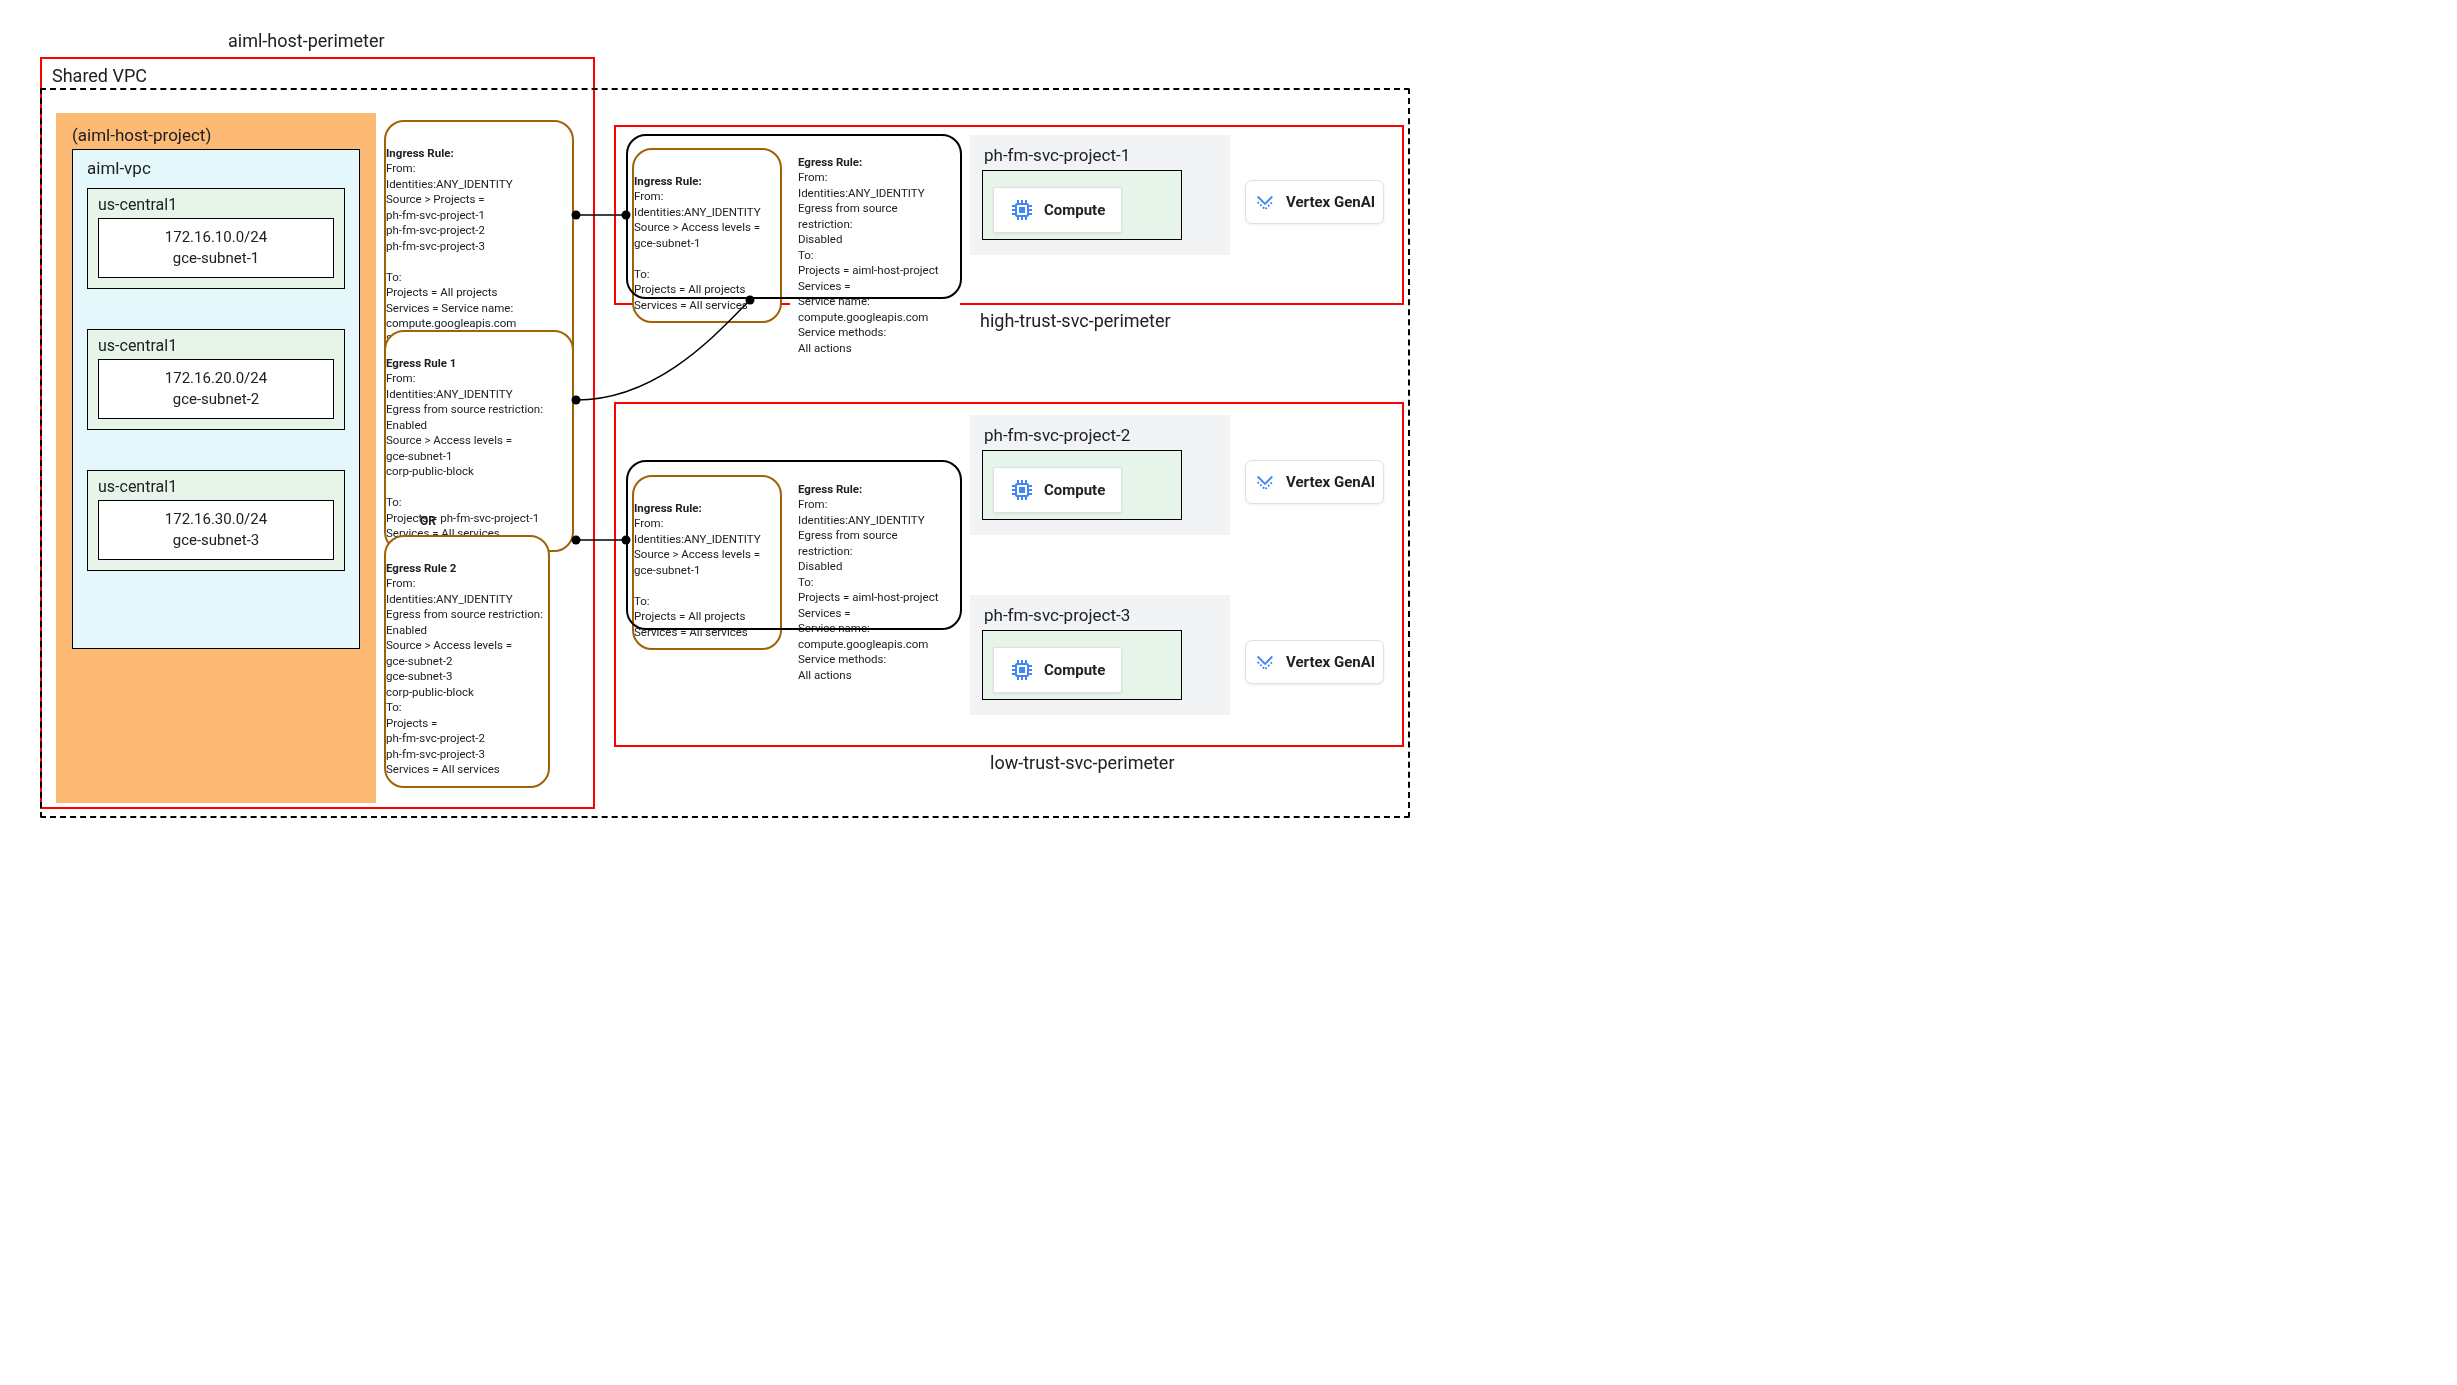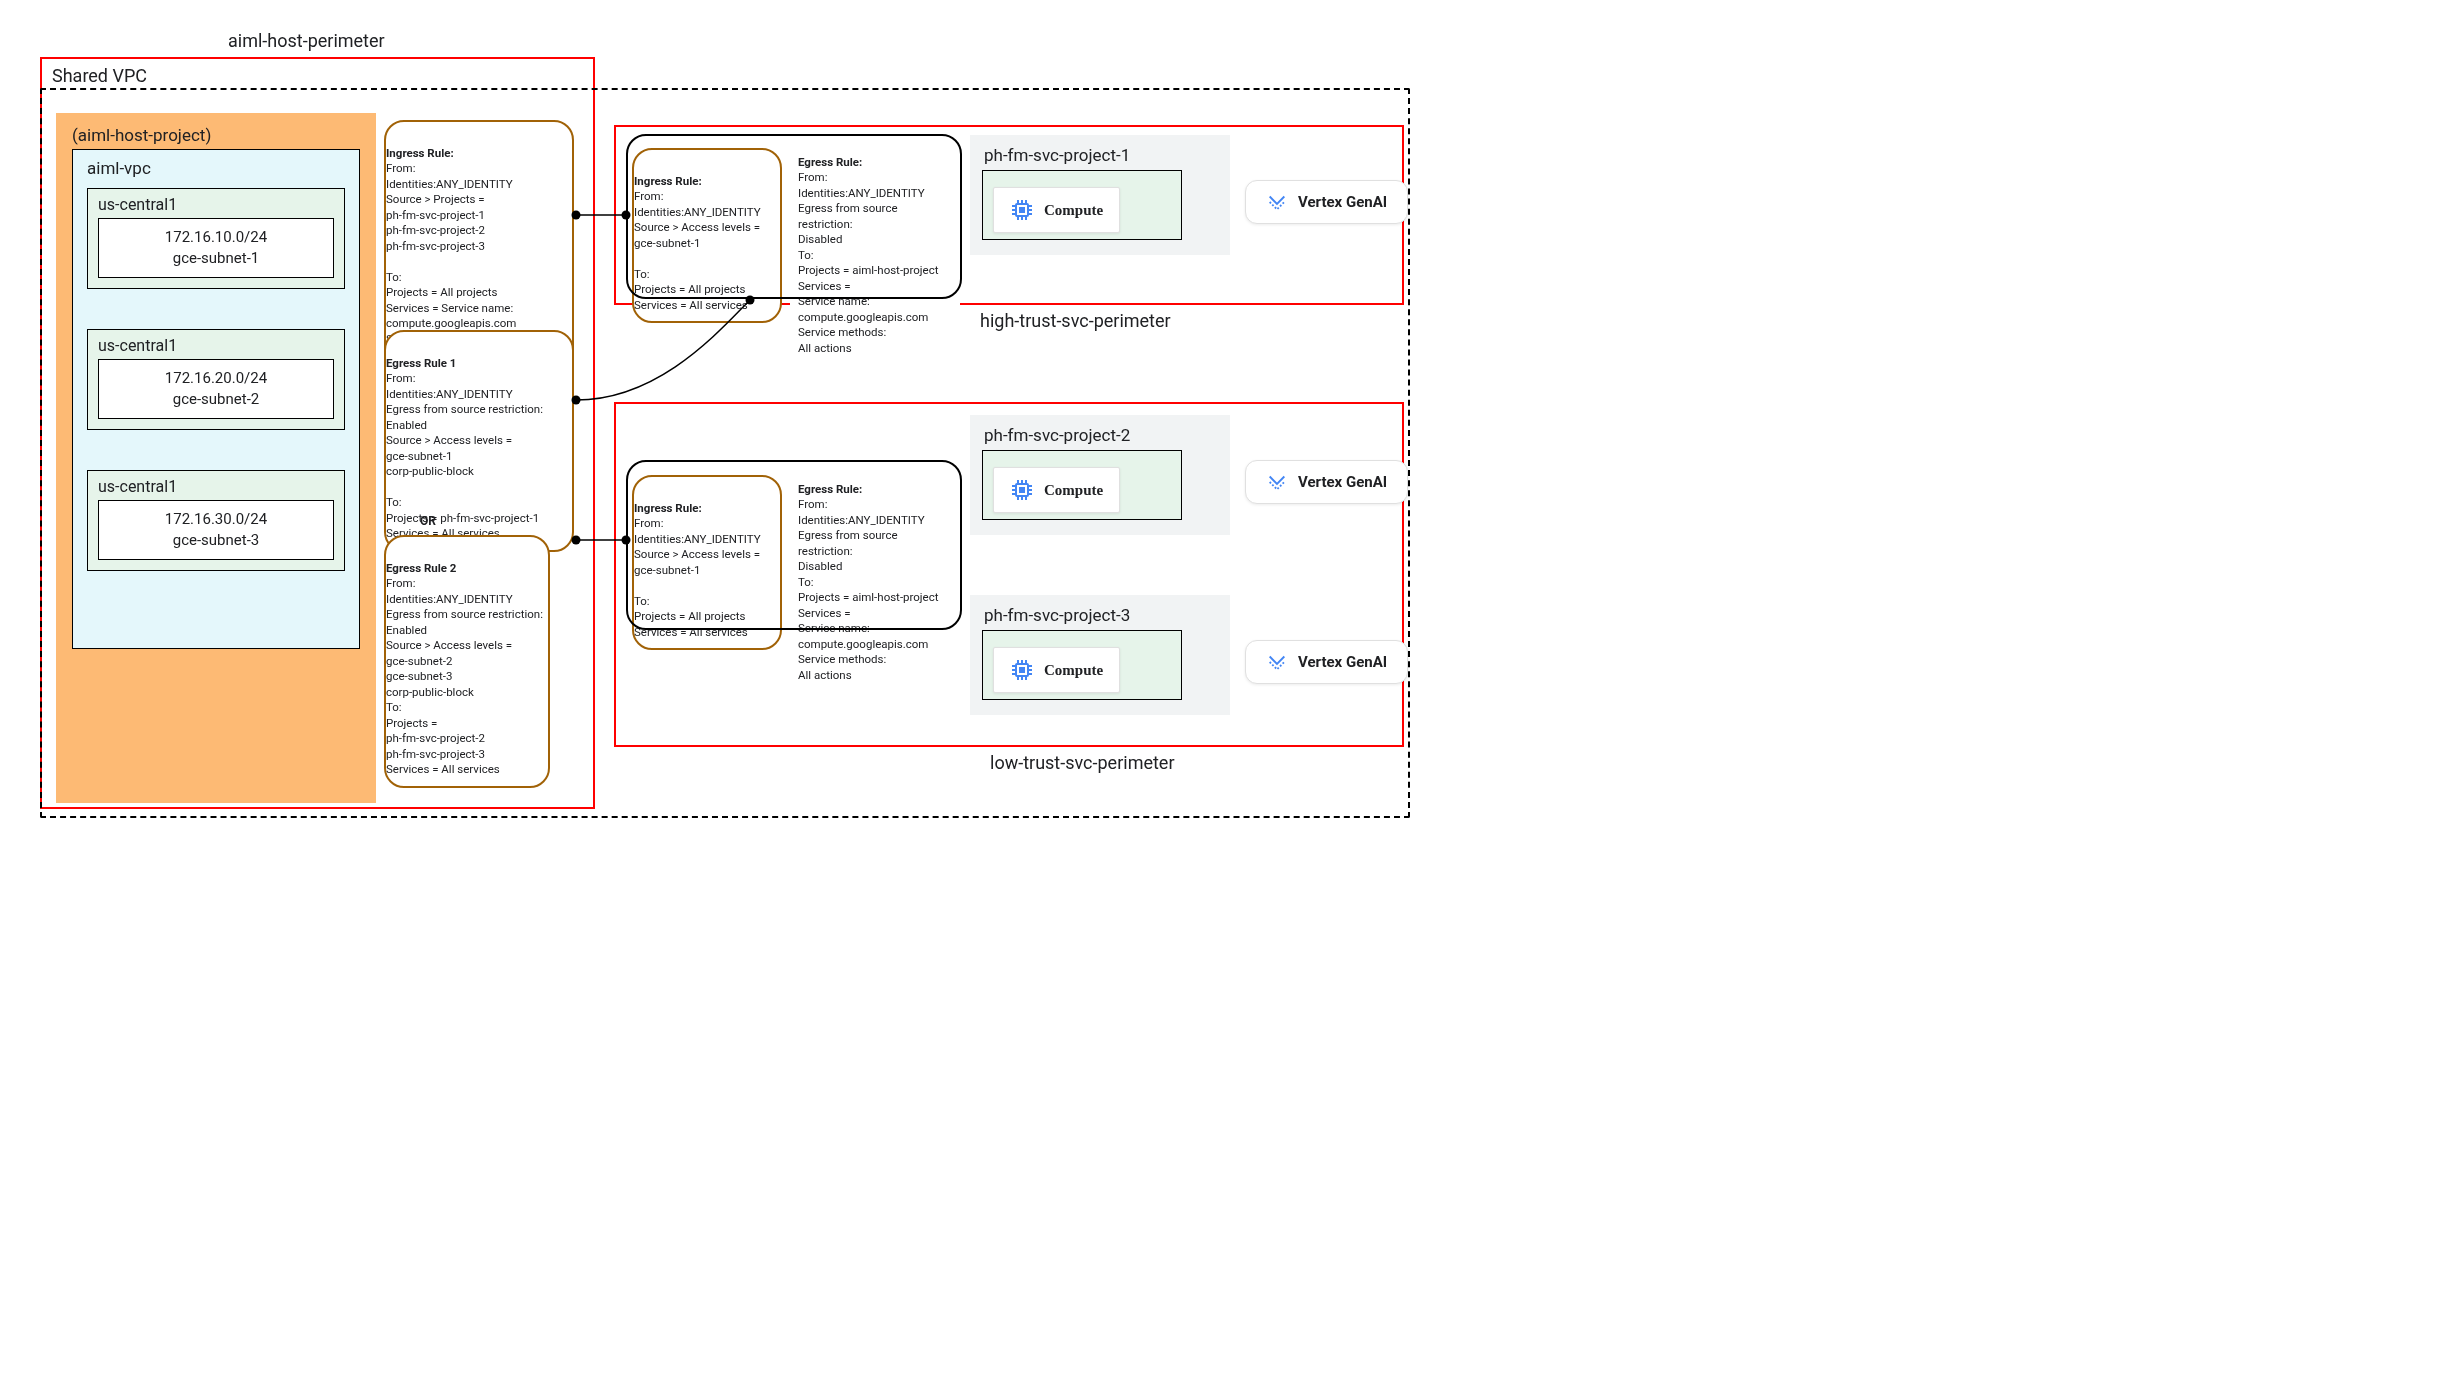--- a/index.html
+++ b/index.html
@@ -147,40 +147,39 @@
     align-items: center;
     gap: 10px;
     background: #fff;
     border: 1px solid #e0e0e0;
     box-shadow: 0 1px 3px rgba(0,0,0,0.08);
     padding: 10px 16px;
     font-size: 15px;
     font-weight: 700;
     border-radius: 2px;
     margin-top: 6px;
-    font-family: Liberation Serif, serif;
   }
   .compute-outer {
     position: absolute;
     background: #e6f4ea;
     border: 1px solid #000;
     padding: 10px;
   }
   .vertex-badge {
     position: absolute;
     display: inline-flex;
     align-items: center;
     gap: 10px;
     background: #fff;
     border: 1px solid #e0e0e0;
     box-shadow: 0 1px 3px rgba(0,0,0,0.08);
-    padding: 10px 20px;
+    padding: 10px 8px;
     font-size: 15px;
     font-weight: 700;
-    border-radius: 12px;
+    border-radius: 7px;
   }
   svg.connectors {
     position: absolute;
     left: 0; top: 0;
     width: 1490px;
     height: 830px;
     pointer-events: none;
   }
 </style>
 </head>

